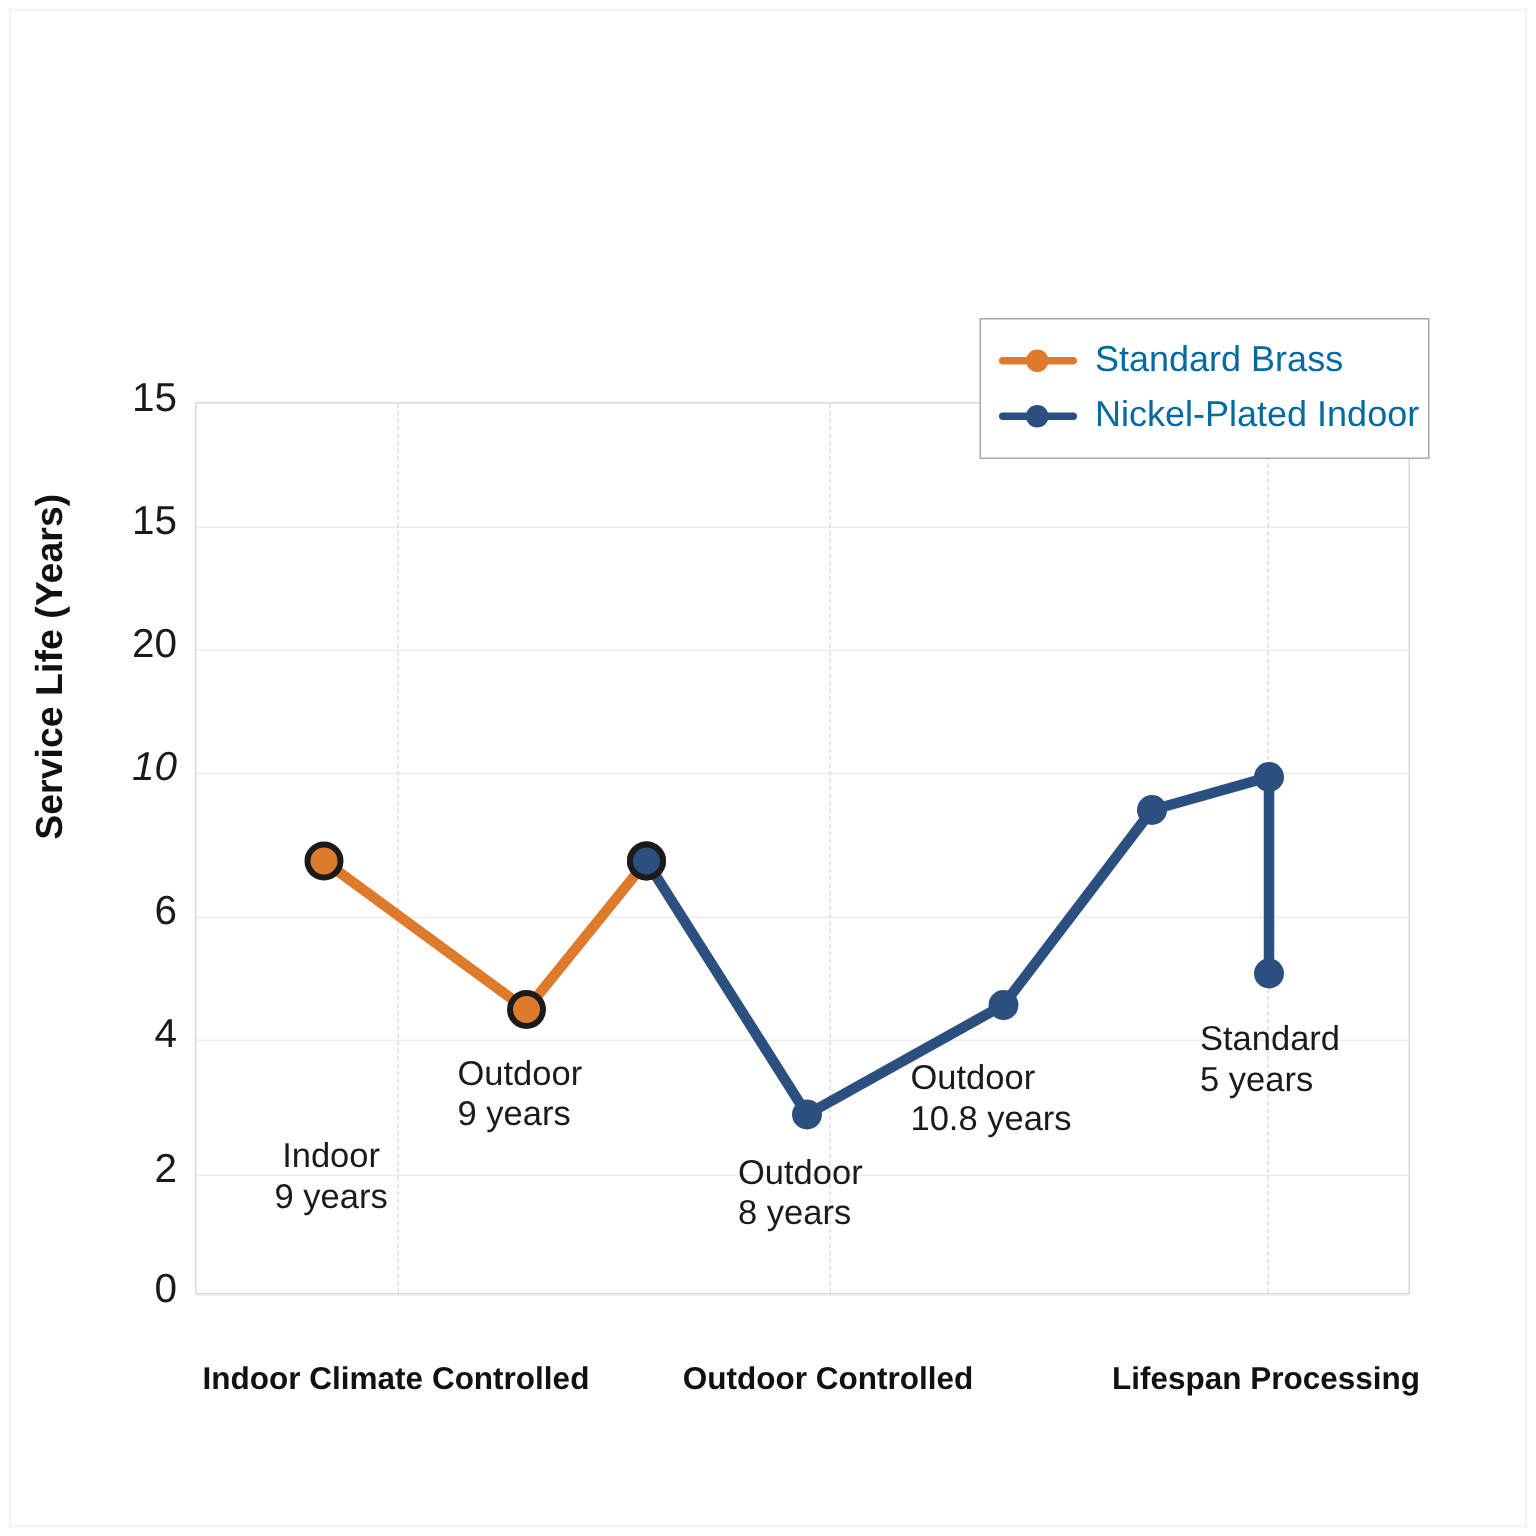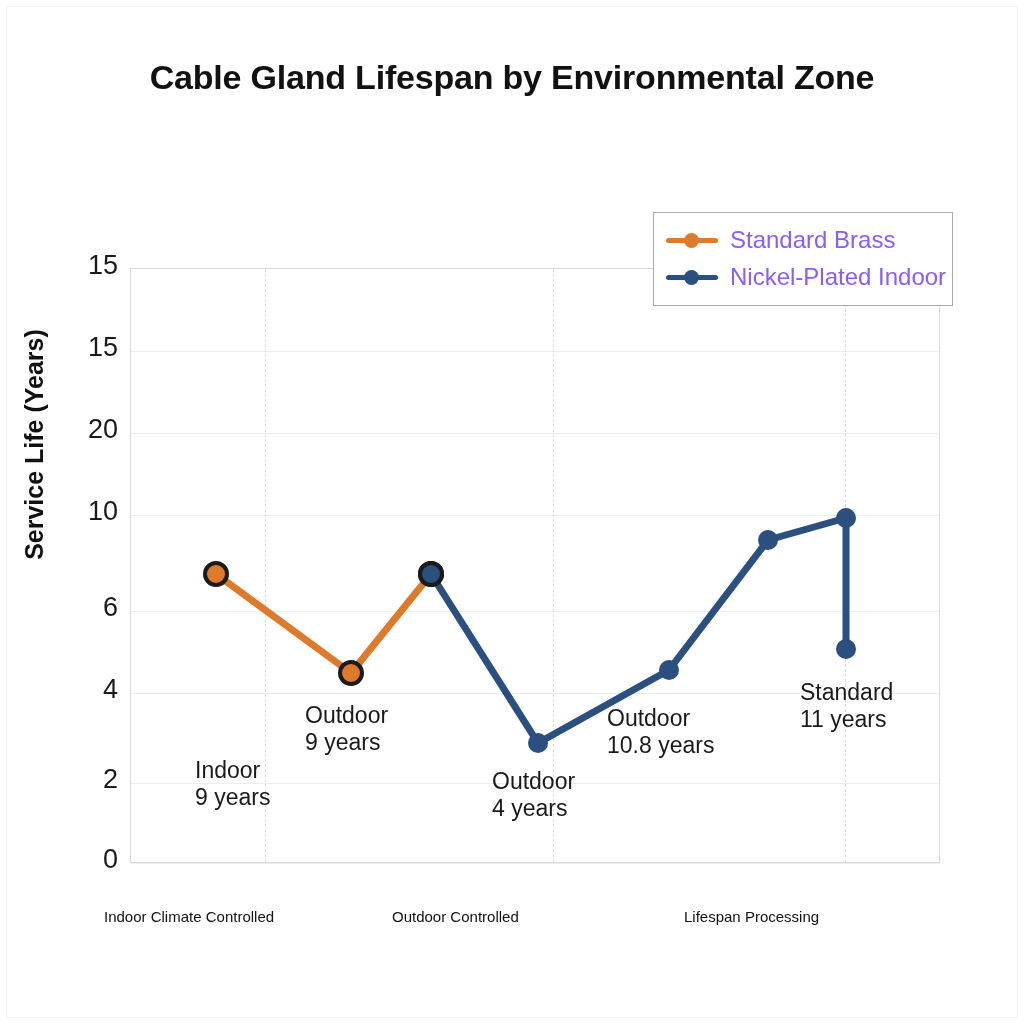--- a/index.html
+++ b/index.html
@@ -54,23 +54,24 @@
     font-size:27px;
     color:#1a1a1a;
     text-align:right;
     width:70px;
   }
   #ytick-layer{position:absolute;left:0;top:0;width:905px;height:1024px;}
   #ytick-layer .ytick{left:48px;}
   
   .xtick{
     position:absolute;
-    font-size:15px;
-    font-weight:normal;
+    font-size:21px;
+    font-weight:bold;
     color:#111111;
+    text-align:center;
     width:320px;
     white-space:nowrap;
   }
   #ylabel{
     position:absolute;
     left:-246px;
     top:430px;
     width:560px;
     transform:rotate(-90deg);
     transform-origin:center center;
@@ -99,21 +100,21 @@
     margin-right:12px;
     flex:0 0 52px;
   }
   .legend-swatch .lline{
     position:absolute;left:0;top:6px;width:52px;height:5px;border-radius:3px;
   }
   .legend-swatch .ldot{
     position:absolute;left:18px;top:1px;width:15px;height:15px;border-radius:50%;
   }
   .legend-label{
-    font-size:24px;color:#8b5cf6;white-space:nowrap;
+    font-size:24px;color:#0369a1;white-space:nowrap;
   }
   
   .annot{
     position:absolute;
     font-size:23px;
     color:#1a1a1a;
     line-height:1.17;
     white-space:nowrap;
   }
   .annot .l2{display:block;}
@@ -123,29 +124,28 @@
     overflow:visible;
   }
 </style>
 </head>
 <body>
 
 <div id="canvas">
 
   <div id="page-edge"></div>
 
-  <div id="chart-title">Cable Gland Lifespan by Environmental Zone</div>
 
   <div id="ylabel">Service Life (Years)</div>
 
   <div id="ytick-layer">
       <div class="ytick" style="top: 250px;">15</div>
       <div class="ytick" style="top: 332px;">15</div>
       <div class="ytick" style="top: 414px;">20</div>
-      <div class="ytick" style="top: 496px;">10</div>
+      <div class="ytick" style="top: 496px; font-style: italic;">10</div>
       <div class="ytick" style="top: 592px;">6</div>
       <div class="ytick" style="top: 674px;">4</div>
       <div class="ytick" style="top: 764px;">2</div>
       <div class="ytick" style="top: 844px;">0</div>
     </div>
 
   <div id="xtick-layer">
       <div class="xtick" style="left: 104px; top: 908px;">Indoor Climate Controlled</div>
       <div class="xtick" style="left: 392px; top: 908px;">Outdoor Controlled</div>
       <div class="xtick" style="left: 684px; top: 908px;">Lifespan Processing</div>
@@ -173,25 +173,25 @@
         <circle cx="300" cy="305" r="11" fill="#2B4F7E" stroke="#1b1b1b" stroke-width="4"></circle>
         <circle cx="407" cy="474" r="10" fill="#2B4F7E"></circle>
         <circle cx="538" cy="401" r="10" fill="#2B4F7E"></circle>
         <circle cx="637" cy="271" r="10" fill="#2B4F7E"></circle>
         <circle cx="715" cy="249" r="10" fill="#2B4F7E"></circle>
         <circle cx="715" cy="380" r="10" fill="#2B4F7E"></circle>
       </svg>
   </div>
 
   <div id="annot-layer">
-      <div class="annot" style="left: 195px; top: 757px;"><span class="l1">Indoor</span><span class="l2">9 years</span></div>
+      <div class="annot" style="left: 183px; top: 757px; text-align: center;"><span class="l1">Indoor</span><span class="l2">9 years</span></div>
       <div class="annot" style="left: 305px; top: 702px;"><span class="l1">Outdoor</span><span class="l2">9 years</span></div>
-      <div class="annot" style="left: 492px; top: 768px;"><span class="l1">Outdoor</span><span class="l2">4 years</span></div>
+      <div class="annot" style="left: 492px; top: 768px;"><span class="l1">Outdoor</span><span class="l2">8 years</span></div>
       <div class="annot" style="left: 607px; top: 705px;"><span class="l1">Outdoor</span><span class="l2">10.8 years</span></div>
-      <div class="annot" style="left: 800px; top: 679px;"><span class="l1">Standard</span><span class="l2">11 years</span></div>
+      <div class="annot" style="left: 800px; top: 679px;"><span class="l1">Standard</span><span class="l2">5 years</span></div>
     </div>
 
   <div id="legend">
     <div class="legend-row">
       <span class="legend-swatch">
         <span class="lline" style="background:#DD7A2B"></span>
         <span class="ldot" style="background:#DD7A2B"></span>
       </span>
       <span class="legend-label">Standard Brass</span>
     </div>

